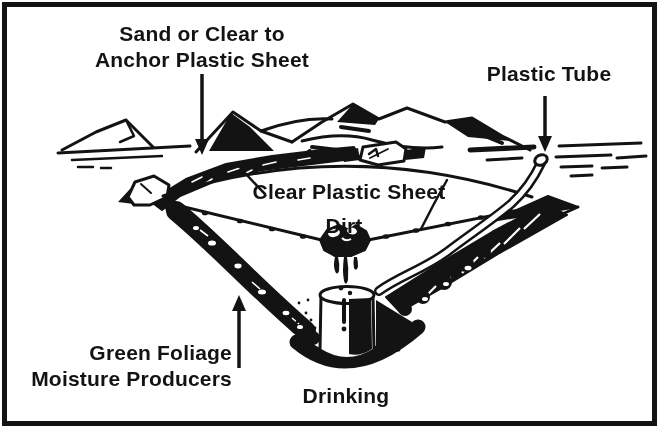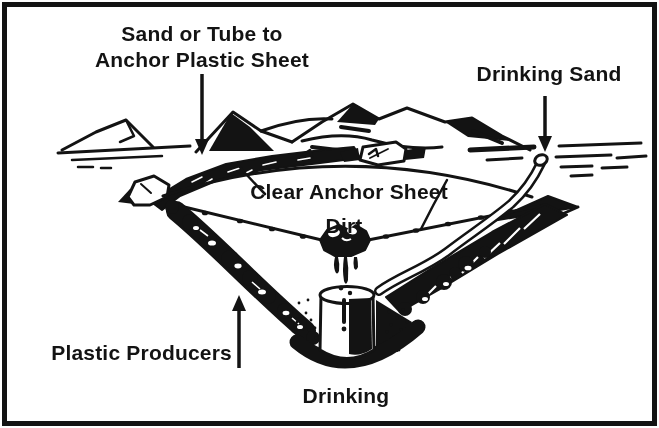--- a/index.html
+++ b/index.html
@@ -200,30 +200,31 @@
       <path d="M545,96 L545,137" stroke-width="3.5" fill="none"></path>
       <path d="M545,152 L538,136 L552,136 Z" stroke="none"></path>
     </g>
     <g stroke="#131313" fill="#131313">
       <path d="M239,368 L239,311" stroke-width="3.5" fill="none"></path>
       <path d="M239,295 L232,311 L246,311 Z" stroke="none"></path>
     </g>
   </svg>
 
   <div class="lbl center" style="left:77px;top:21px;width:250px;">
-    <div>Sand or Tube to</div>
+    <div>Sand or Clear to</div>
     <div>Anchor Plastic Sheet</div>
   </div>
 
-  <div class="lbl center" style="left:469px;top:61px;width:160px;">Drinking Sand</div>
-
-  <div class="lbl center" style="left:247px;top:179px;width:204px;">Clear Anchor Sheet</div>
+  <div class="lbl center" style="left:469px;top:61px;width:160px;">Plastic Tube</div>
+
+  <div class="lbl center" style="left:247px;top:179px;width:204px;">Clear Plastic Sheet</div>
 
   <div class="lbl center" style="left:294px;top:213px;width:100px;">Dirt</div>
 
   <div class="lbl right" style="left:20px;top:340px;width:212px;">
-    <div>Plastic Producers</div>
+    <div>Green Foliage</div>
+    <div>Moisture Producers</div>
   </div>
 
   <div class="lbl center" style="left:270px;top:383px;width:152px;">Drinking</div>
 
   <div class="frame"></div>
 </div>
 
 </body></html>

